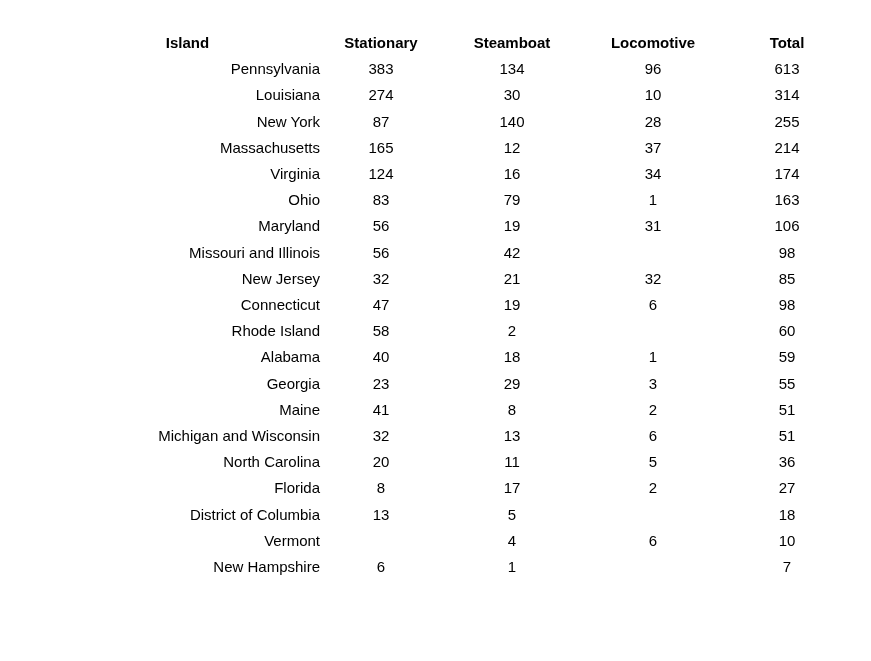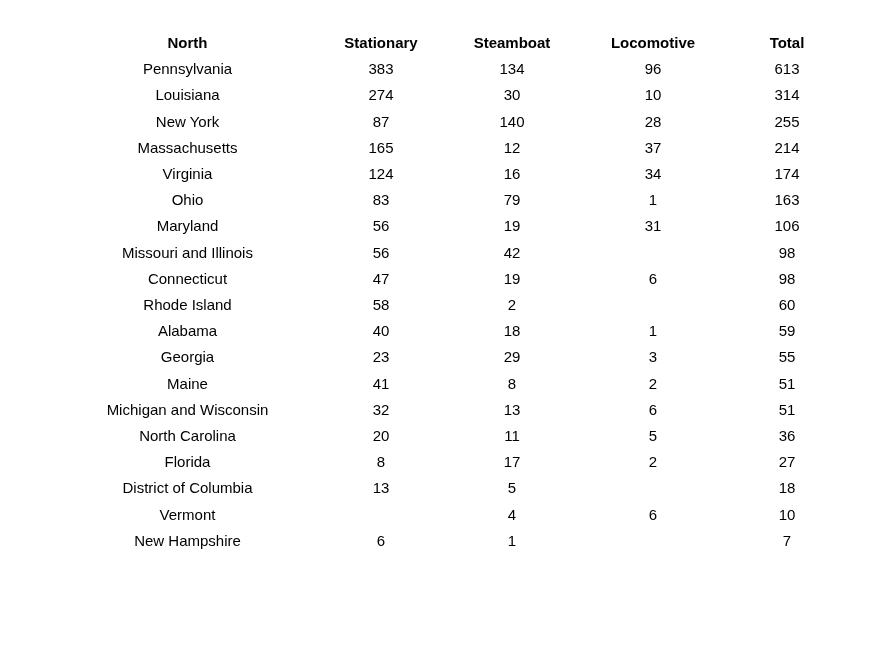--- a/index.html
+++ b/index.html
@@ -37,38 +37,38 @@
     line-height: 26.2px;
     text-align: center;
     vertical-align: middle;
     white-space: nowrap;
     font-weight: normal;
   }
   table.data-table thead th {
     font-weight: bold;
   }
   table.data-table td.state-cell {
-    text-align: center;
+    text-align: right;
   }
 </style>
 </head>
 <body>
 
 <div class="page">
   <table class="data-table">
     <colgroup>
       <col class="col-state">
       <col class="col-stationary">
       <col class="col-steamboat">
       <col class="col-locomotive">
       <col class="col-total">
     </colgroup>
     <thead>
       <tr>
-          <th>North</th>
+          <th>Island</th>
           <th>Stationary</th>
           <th>Steamboat</th>
           <th>Locomotive</th>
           <th>Total</th>
         </tr>
     </thead>
     <tbody>
         <tr>
           <td class="state-cell">Pennsylvania</td>
           <td class="value-cell">383</td>
@@ -119,20 +119,27 @@
           <td class="value-cell">106</td>
         </tr>
         <tr>
           <td class="state-cell">Missouri and Illinois</td>
           <td class="value-cell">56</td>
           <td class="value-cell">42</td>
           <td class="value-cell"></td>
           <td class="value-cell">98</td>
         </tr>
         <tr>
+          <td class="state-cell">New Jersey</td>
+          <td class="value-cell">32</td>
+          <td class="value-cell">21</td>
+          <td class="value-cell">32</td>
+          <td class="value-cell">85</td>
+        </tr>
+        <tr>
           <td class="state-cell">Connecticut</td>
           <td class="value-cell">47</td>
           <td class="value-cell">19</td>
           <td class="value-cell">6</td>
           <td class="value-cell">98</td>
         </tr>
         <tr>
           <td class="state-cell">Rhode Island</td>
           <td class="value-cell">58</td>
           <td class="value-cell">2</td>

